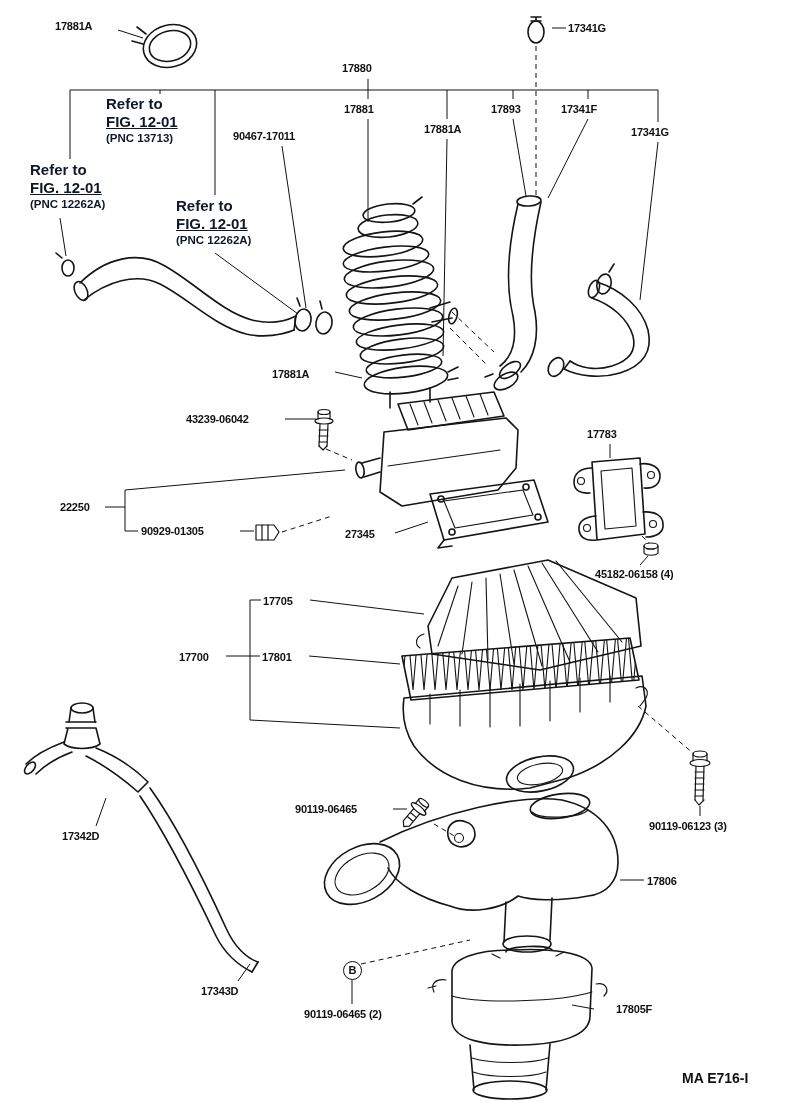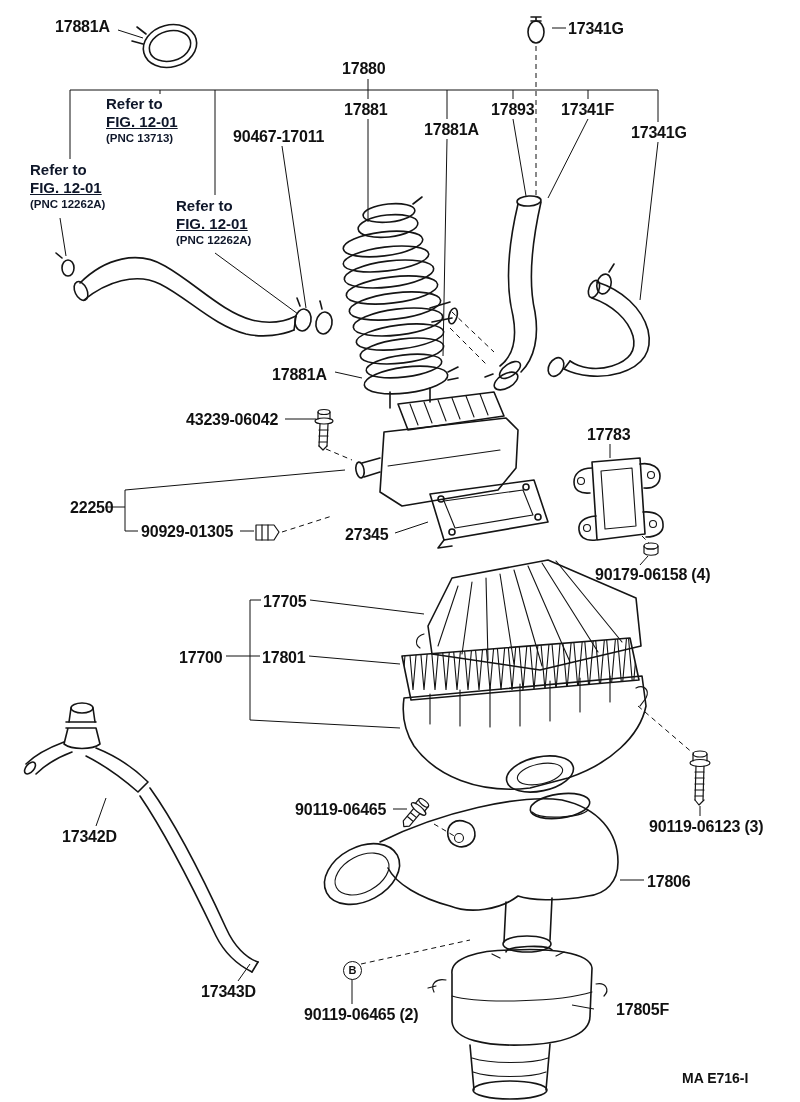--- a/index.html
+++ b/index.html
@@ -1,20 +1,20 @@
 <!DOCTYPE html>
 <html><head>
 <meta charset="utf-8">
 <style>
   html,body{margin:0;padding:0;background:#ffffff;}
   body{width:800px;height:1102px;position:relative;overflow:hidden;
        font-family:"Liberation Sans",sans-serif;color:#111;}
   .stage{position:absolute;left:0;top:0;width:800px;height:1102px;}
   svg.art{position:absolute;left:0;top:0;}
-  .lbl{position:absolute;font-weight:700;font-size:16px;line-height:17px;
+  .lbl{position:absolute;font-weight:700;font-size:11px;line-height:17px;
        white-space:nowrap;letter-spacing:-0.2px;color:#111;}
   .note{position:absolute;font-weight:700;font-size:15px;line-height:18px;
         white-space:nowrap;color:#0f172a;}
   .note .fig{text-decoration:underline;}
   .note .pnc{font-size:11.5px;display:block;line-height:14px;}
   .note span{display:block;}
   .callout{position:absolute;width:17px;height:17px;border:1.7px solid #111;
            border-radius:50%;text-align:center;line-height:17px;
            font-size:11px;font-weight:700;background:#fff;}
   .footer{position:absolute;font-weight:700;font-size:14px;letter-spacing:0;}
@@ -286,24 +286,24 @@
 </div>
 <div class="note" style="left:176px;top:197px">
   <span>Refer to</span>
   <span class="fig">FIG. 12-01</span>
   <span class="pnc">(PNC 12262A)</span>
 </div>
 
 <div class="lbl" style="left:272px;top:366px">17881A</div>
 <div class="lbl" style="left:186px;top:411px">43239-06042</div>
 <div class="lbl" style="left:587px;top:426px">17783</div>
-<div class="lbl" style="left:70px;top:499px">22250</div>
+<div class="lbl" style="left:60px;top:499px">22250</div>
 <div class="lbl" style="left:141px;top:523px">90929-01305</div>
 <div class="lbl" style="left:345px;top:526px">27345</div>
-<div class="lbl" style="left:595px;top:566px">90179-06158 (4)</div>
+<div class="lbl" style="left:595px;top:566px">45182-06158 (4)</div>
 <div class="lbl" style="left:263px;top:593px">17705</div>
 <div class="lbl" style="left:179px;top:649px">17700</div>
 <div class="lbl" style="left:262px;top:649px">17801</div>
 <div class="lbl" style="left:62px;top:828px">17342D</div>
 <div class="lbl" style="left:295px;top:801px">90119-06465</div>
 <div class="lbl" style="left:649px;top:818px">90119-06123 (3)</div>
 <div class="lbl" style="left:647px;top:873px">17806</div>
 <div class="lbl" style="left:201px;top:983px">17343D</div>
 <div class="lbl" style="left:304px;top:1006px">90119-06465 (2)</div>
 <div class="lbl" style="left:616px;top:1001px">17805F</div>

